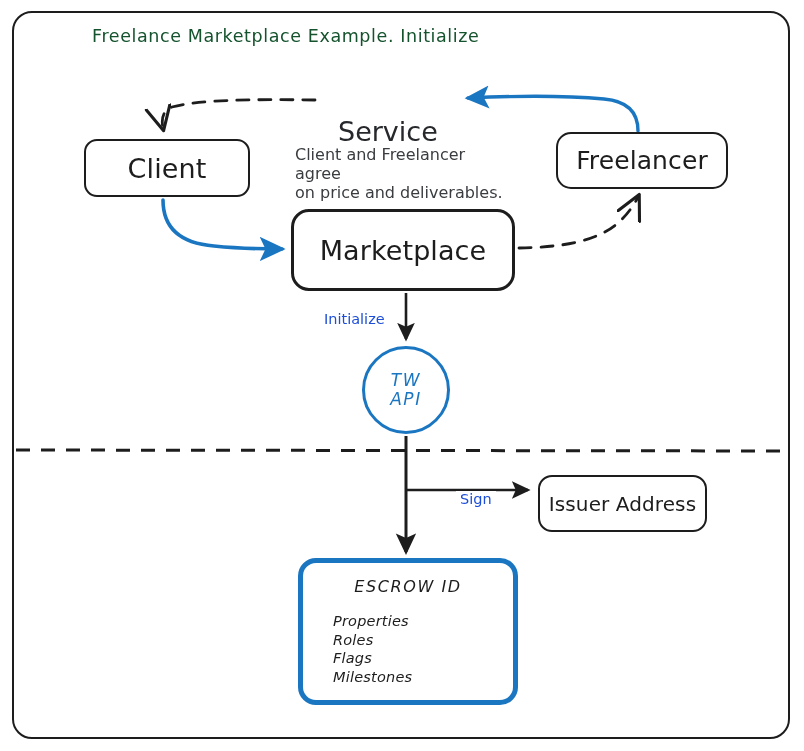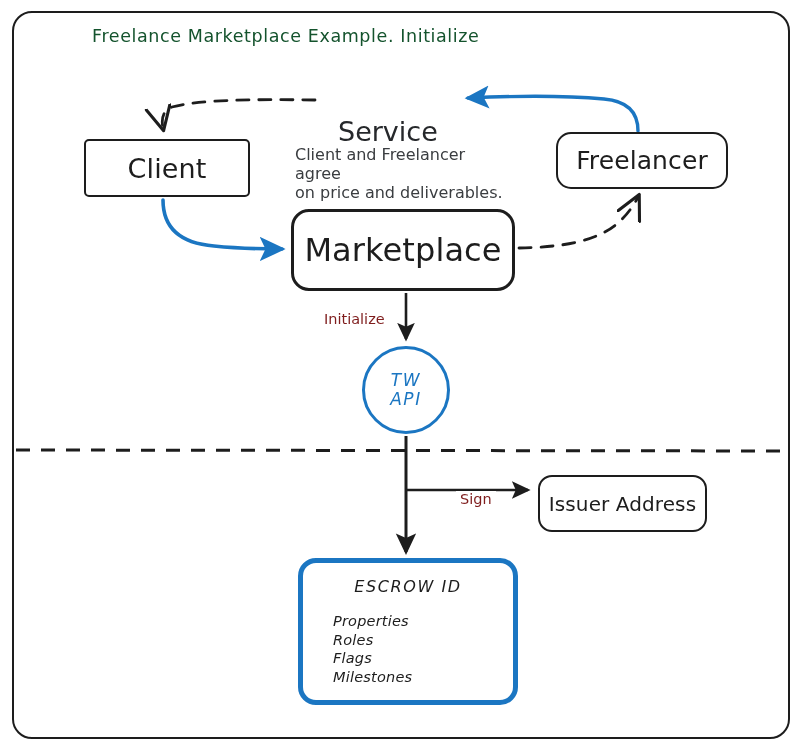--- a/index.html
+++ b/index.html
@@ -52,35 +52,35 @@
     font-size:17.5px;
     letter-spacing:.6px;
     color:#14532d;
     z-index:4;
     white-space:nowrap;
   }
   
   #node-client{
     left:84px;top:139px;width:166px;height:58px;
     border:2.6px solid #1d1d1d;
-    border-radius:5px;
+    border-radius:13px;
   }
   #node-client .node-label{font-size:27px;}
   #node-freelancer{
     left:556px;top:132px;width:172px;height:57px;
     border:2.6px solid #1d1d1d;
     border-radius:15px;
   }
   #node-freelancer .node-label{font-size:25px;}
   #node-marketplace{
     left:291px;top:209px;width:224px;height:82px;
     border:3px solid #1d1d1d;
     border-radius:18px;
   }
-  #node-marketplace .node-label{font-size:32px;}
+  #node-marketplace .node-label{font-size:27px;}
   #node-issuer{
     left:538px;top:475px;width:169px;height:57px;
     border:2.6px solid #1d1d1d;
     border-radius:14px;
   }
   #node-issuer .node-label{font-size:20px;}
   
   #node-api{
     left:362px;top:346px;width:88px;height:88px;
     border:3.4px solid #1b76c2;
@@ -122,21 +122,21 @@
     font-size:14.5px;
     line-height:18.5px;
     color:#1d1d1d;
     letter-spacing:.2px;
     font-style:italic;
   }
   
   .edge-label{
     position:absolute;
     font-family:"DejaVu Sans", sans-serif;
-    color:#7f1d1d;
+    color:#1d4ed8;
     z-index:4;
     white-space:nowrap;
     background:#ffffff;
   }
   #label-service{
     left:332px;top:84px;
     font-size:27px;
     color:#26282b;
     padding:0 6px;
     margin-top:32px;

